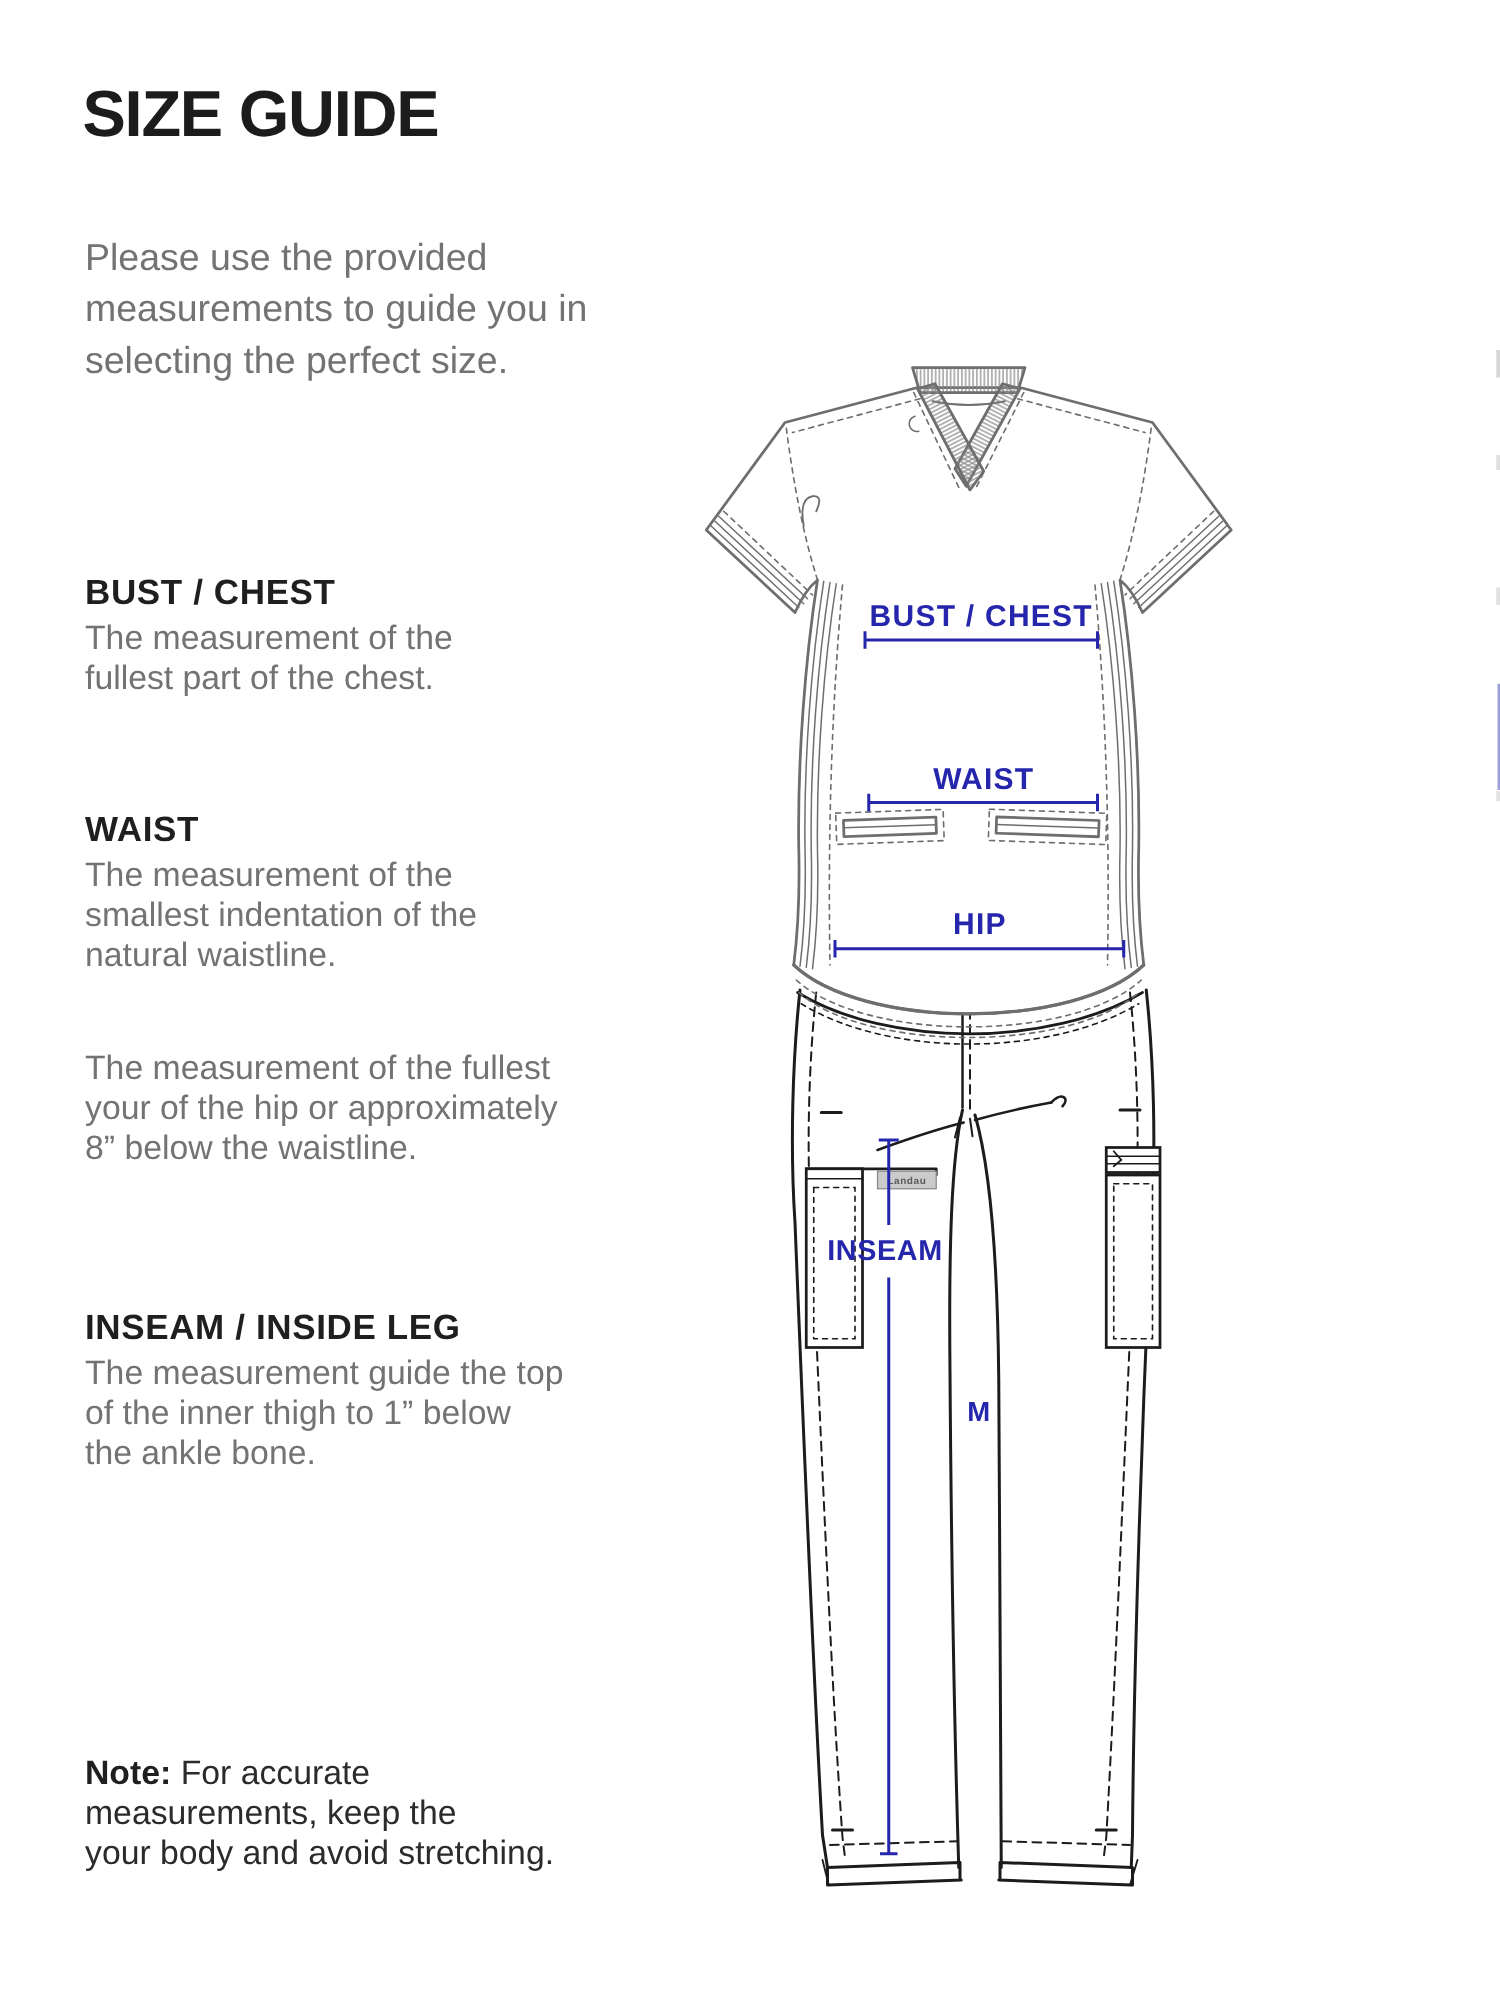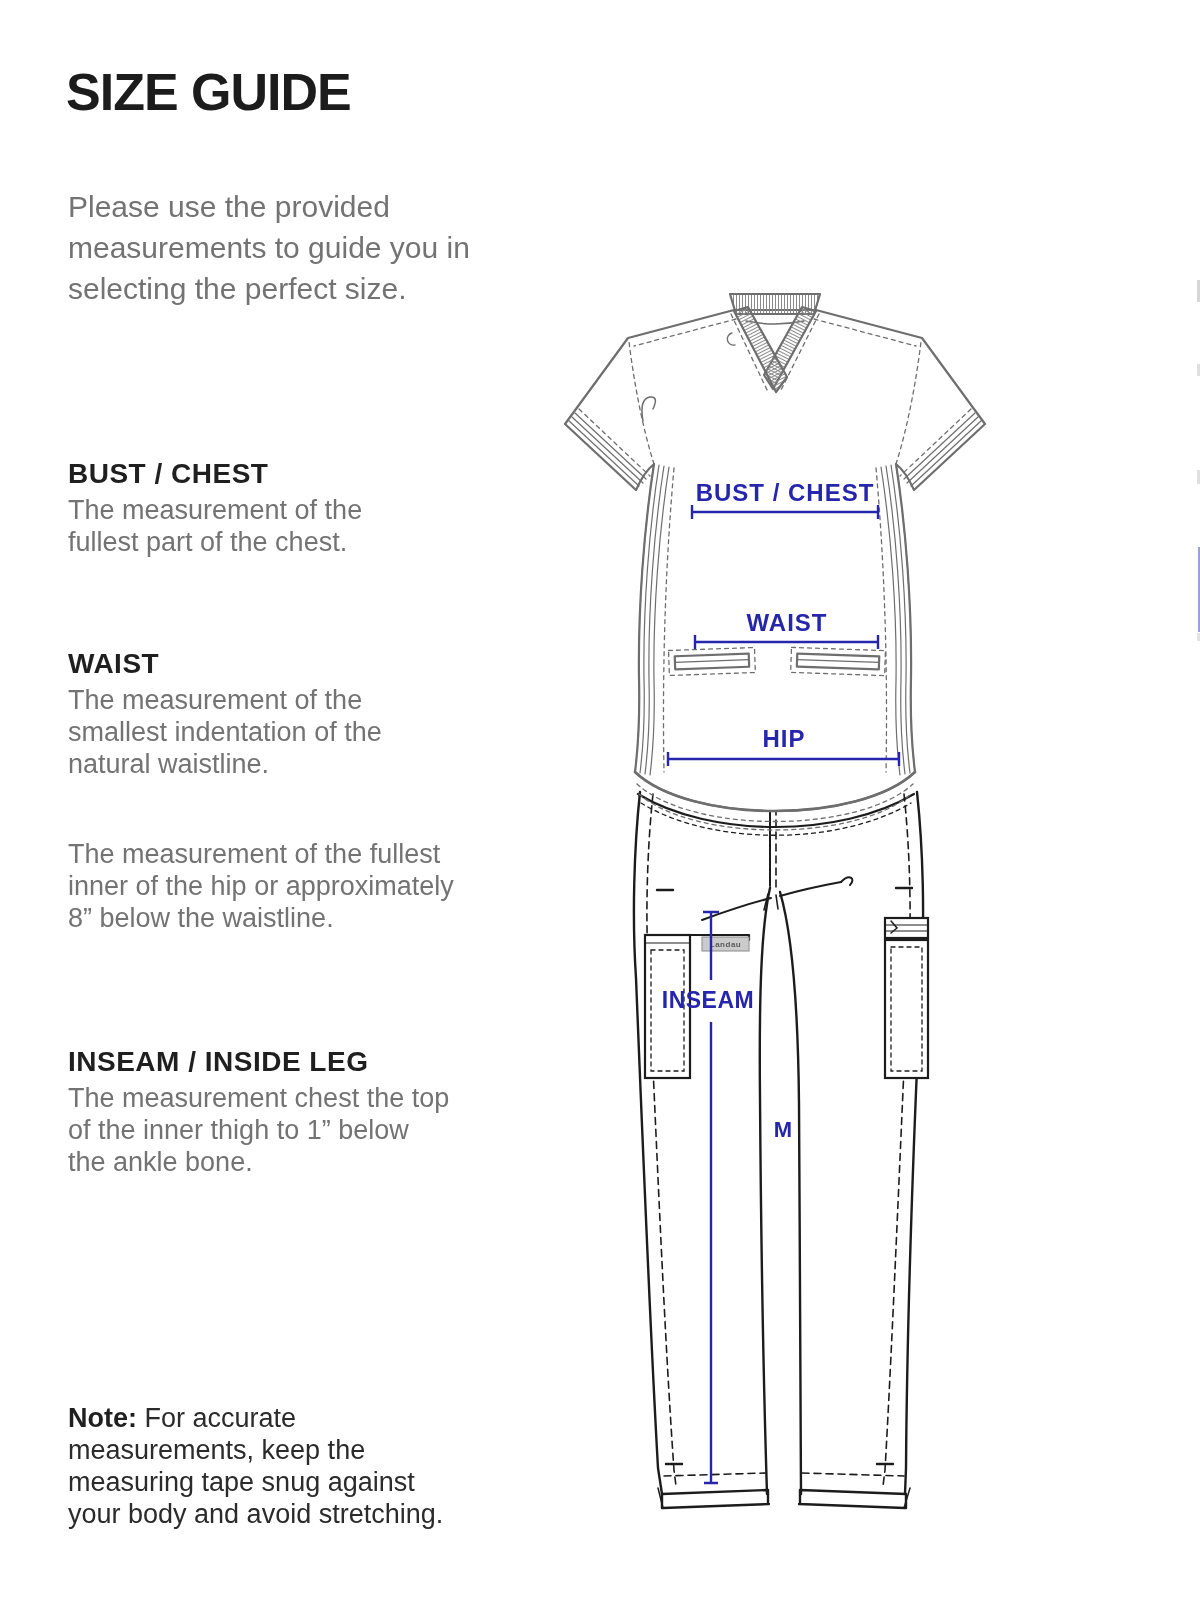--- a/index.html
+++ b/index.html
@@ -54,41 +54,40 @@
   <div class="sec-body">
     <span>The measurement of the</span>
     <span>smallest indentation of the</span>
     <span>natural waistline.</span>
   </div>
 </div>
 
 <div class="abs section" style="top:838px;">
   <div class="sec-body">
     <span>The measurement of the fullest</span>
-    <span>inner of the hip or approximately</span>
+    <span>your of the hip or approximately</span>
     <span>8” below the waistline.</span>
   </div>
 </div>
 
 <div class="abs section" style="top:1046px;">
   <div class="sec-head">INSEAM / INSIDE LEG</div>
   <div class="sec-body">
-    <span>The measurement chest the top</span>
+    <span>The measurement guide the top</span>
     <span>of the inner thigh to 1” below</span>
     <span>the ankle bone.</span>
   </div>
 </div>
 
 <div class="abs note">
   <span class="row">
     <b>Note:</b>
     <span>For accurate</span>
   </span>
   <span class="row">measurements, keep the</span>
-  <span class="row">measuring tape snug against</span>
   <span class="row">your body and avoid stretching.</span>
 </div>
 
 <svg class="abs" style="left:540px;top:278px;" width="456" height="1250" viewBox="0 0 456 1250">
   <defs>
     <pattern id="ribv" width="3" height="6" patternUnits="userSpaceOnUse">
       <path d="M1.5,0 V6" stroke="#8a8a8a" stroke-width="1"></path>
     </pattern>
     <pattern id="ribL" width="3" height="6" patternUnits="userSpaceOnUse" patternTransform="rotate(63)">
       <path d="M1.5,0 V6" stroke="#8a8a8a" stroke-width="1"></path>

